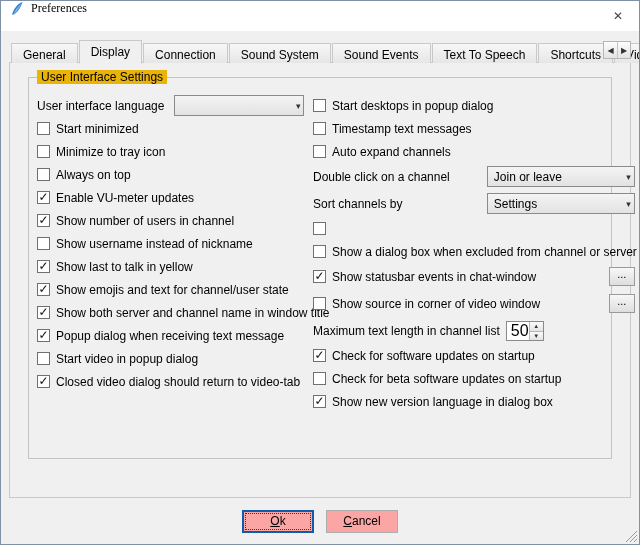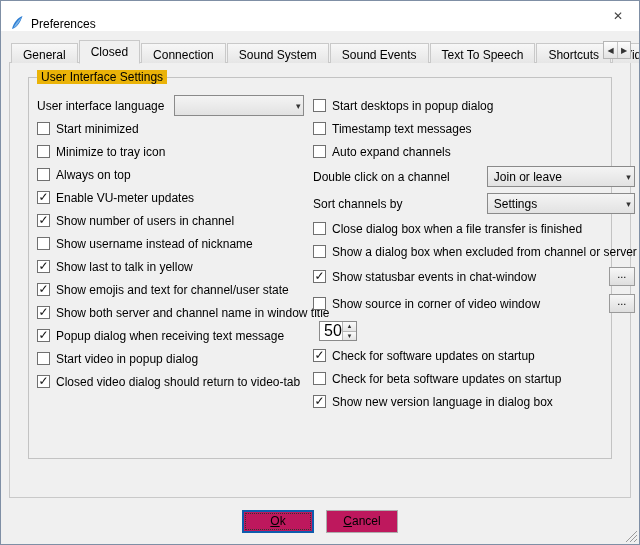--- a/index.html
+++ b/index.html
@@ -11,22 +11,23 @@
     border: 1px solid #7f8fa5;
     background: #f0f0f0;
     display: flex; flex-direction: column;
     position: relative;
     overflow: hidden;
   }
 
   
   .titlebar {
     height: 30px; background: #ffffff;
-    display: flex; align-items: flex-end;
+    display: flex; align-items: flex-start;
     flex: 0 0 auto;
+    font-family: Liberation Serif, serif;
   }
   .title-icon { width: 16px; height: 16px; margin: 0 6px 0 8px; display: inline-flex; }
   .title-text { font-size: 12px; color: #000; }
   .close-btn {
     margin-left: auto; width: 42px; height: 30px;
     display: flex; align-items: center; justify-content: center;
     font-size: 12px; color: #444; cursor: default;
   }
 
   
@@ -121,21 +122,21 @@
     background: linear-gradient(180deg,#f7f7f7,#dedede);
     font-size: 11px; display: inline-flex; align-items: center; justify-content: center;
     line-height: 8px; padding-bottom: 5px;
   }
 
   
   .btn-row { height: 46px; display: flex; align-items: center; justify-content: center; gap: 12px; flex: 0 0 auto; }
   .btn {
     width: 72px; height: 23px; font-size: 12px;
     font-family: "Liberation Sans", sans-serif;
-    background: #be185d; border: 1px solid #adadad;
+    background: #fca5a5; border: 1px solid #adadad;
   }
   .btn::first-letter { text-decoration: underline; }
   .btn.default {
     border: 1px solid #0f5cad;
     box-shadow: inset 0 0 0 1px #0f5cad;
     outline: 1px dotted #333; outline-offset: -4px;
   }
 
   .resize-grip { position: absolute; right: 1px; bottom: 1px; }
 </style>
@@ -152,21 +153,21 @@
       </svg>
     </span>
     <span class="title-text">Preferences</span>
     <span class="close-btn">✕</span>
   </div>
 
   <div class="dialog-body">
 
     <div class="tabs-row">
       <div class="tab">General</div>
-      <div class="tab selected">Closed</div>
+      <div class="tab selected">Display</div>
       <div class="tab">Connection</div>
       <div class="tab">Sound System</div>
       <div class="tab">Sound Events</div>
       <div class="tab">Text To Speech</div>
       <div class="tab">Shortcuts</div>
       <div class="tab">Video</div>
       <div class="tab-scroll">
         <span>◀</span>
         <span>▶</span>
       </div>
@@ -297,21 +298,20 @@
               <div class="combo r-combo">
                 <span>Settings</span>
                 <span class="combo-arrow">▾</span>
               </div>
             </div>
 
             <div class="row">
               <span class="checkbox">
                   <span class="check"></span>
                 </span>
-              <span class="cb-label">Close dialog box when a file transfer is finished</span>
             </div>
             <div class="row">
               <span class="checkbox">
                   <span class="check"></span>
                 </span>
               <span class="cb-label">Show a dialog box when excluded from channel or server</span>
             </div>
 
             <div class="row tall spread">
               <span class="cb-group">
@@ -327,20 +327,21 @@
               <span class="cb-group">
                 <span class="checkbox">
                     <span class="check"></span>
                   </span>
                 <span class="cb-label">Show source in corner of video window</span>
               </span>
               <span class="more-btn">...</span>
             </div>
 
             <div class="row tall">
+              <span class="label">Maximum text length in channel list</span>
               <span class="spin">
                 <span class="spin-value">50</span>
                 <span class="spin-arrows">
                   <span>▲</span>
                   <span>▼</span>
                 </span>
               </span>
             </div>
 
             <div class="row">

